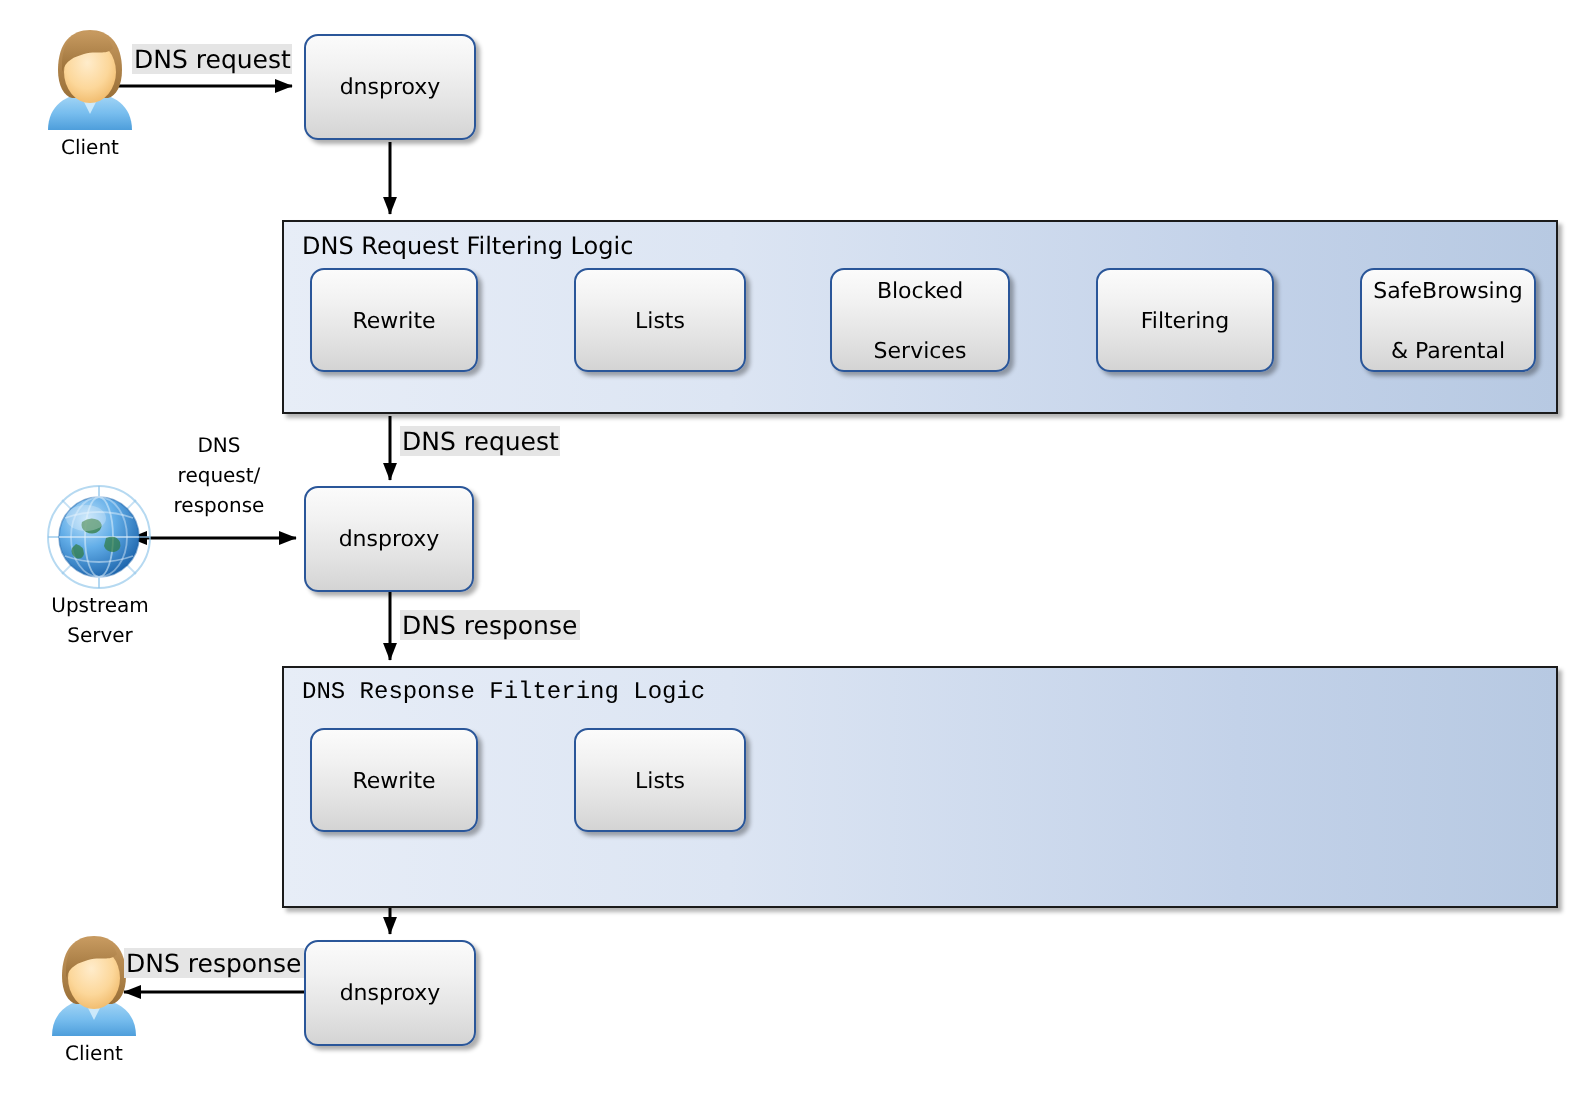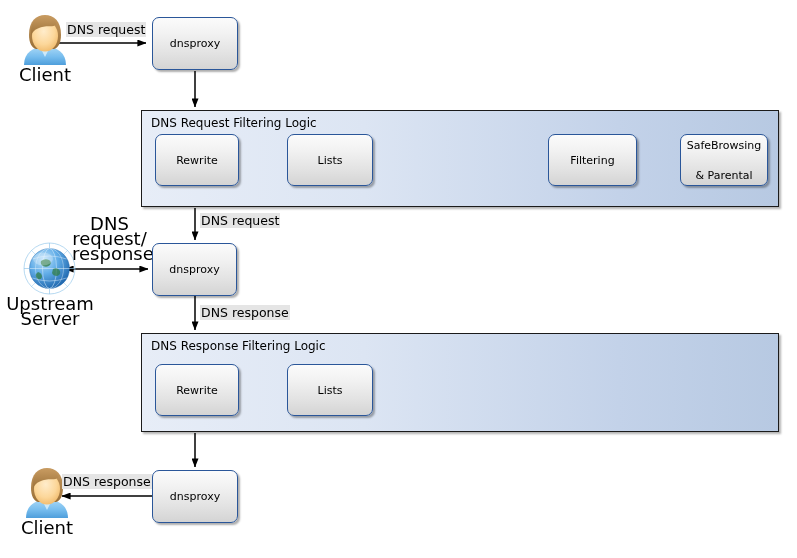--- a/index.html
+++ b/index.html
@@ -43,21 +43,21 @@
   
   .lbl{
     position:absolute;
     font-size:12.5px;line-height:15px;
     color:#000;white-space:nowrap;
     background:#e5e5e5;
     padding:0 1px;
   }
   .cap{
     position:absolute;
-    font-size:18px;line-height:15px;
+    font-size:10px;line-height:15px;
     color:#000;text-align:center;
   }
 
   
   svg.arrows{position:absolute;left:0;top:0;width:797px;height:558px;overflow:visible;}
 
   
   .icon{position:absolute;}
 </style>
 </head>
@@ -142,20 +142,26 @@
   </div>
 
   <div class="box" style="left:155px;top:134px;width:84px;height:52px;">
     <span>Rewrite</span>
   </div>
 
   <div class="box" style="left:287px;top:134px;width:86px;height:52px;">
     <span>Lists</span>
   </div>
 
+  <div class="box" style="left:415px;top:134px;width:90px;height:52px;">
+    <span>
+      <span>Blocked</span><br>
+      <span>Services</span>
+    </span>
+  </div>
 
   <div class="box" style="left:548px;top:134px;width:89px;height:52px;">
     <span>Filtering</span>
   </div>
 
   <div class="box" style="left:680px;top:134px;width:88px;height:52px;">
     <span>
       <span>SafeBrowsing</span><br>
       <span>&amp; Parental</span>
     </span>
@@ -205,21 +211,21 @@
     <span>request/</span><br>
     <span>response</span>
   </div>
 
   <div class="box" style="left:152px;top:243px;width:85px;height:53px;">
     <span>dnsproxy</span>
   </div>
 
   <div class="lbl" style="left:200px;top:305px;">DNS response</div>
 
-  <div class="panel" style="left:141px;top:333px;width:638px;height:99px;">
+  <div class="panel" style="left:141px;top:333px;width:638px;height:121px;font-family:Liberation Mono, monospace;">
     <div class="panel-title">DNS Response Filtering Logic</div>
   </div>
 
   <div class="box" style="left:155px;top:364px;width:84px;height:52px;">
     <span>Rewrite</span>
   </div>
 
   <div class="box" style="left:287px;top:364px;width:86px;height:52px;">
     <span>Lists</span>
   </div>

